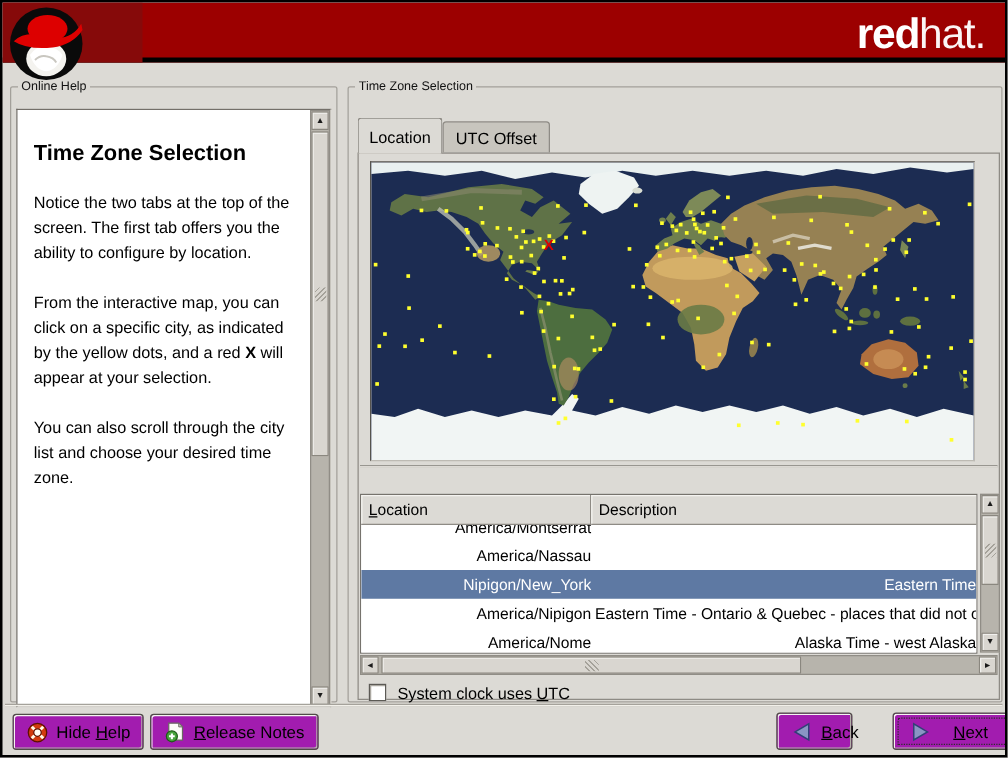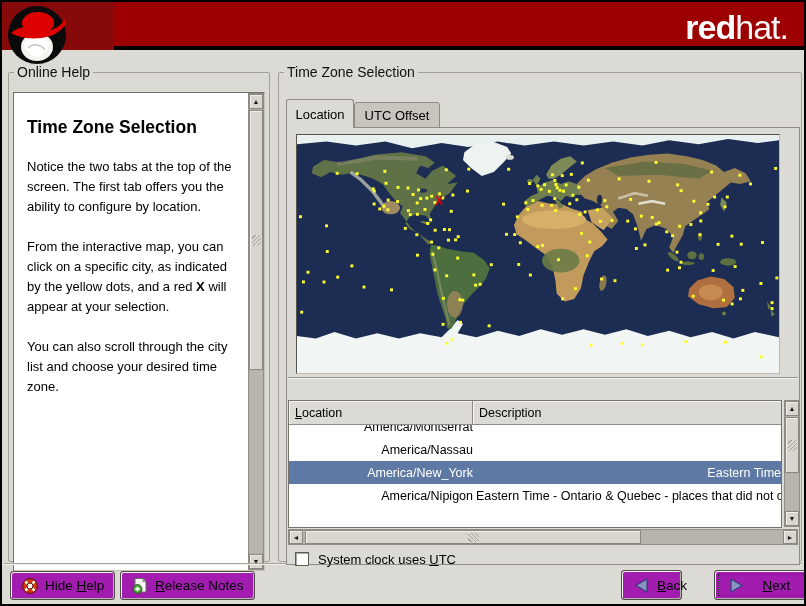--- a/index.html
+++ b/index.html
@@ -11,21 +11,21 @@
   }
   
   .banner{position:absolute;left:0;top:0;width:802px;height:48px;background:var(--banner,#9c0000);border-bottom:4px solid #000;padding-left:25px;}
   .logo-bg{position:absolute;left:0;top:0;width:112px;height:48px;background:#860a0a;}
   .shadowman{position:absolute;left:4px;top:2px;width:62px;height:62px;z-index:6;}
   .wordmark{position:absolute;right:16px;top:6px;font-size:34px;line-height:38px;color:#fff;letter-spacing:-1px;}
   .wordmark .wm-bold{font-weight:bold;}
   .wordmark .wm-light{font-weight:normal;opacity:.96;}
   
   fieldset.frame{position:absolute;border:1px solid #a3a09a;border-radius:2px;margin:0;padding:0;}
-  fieldset.frame legend{font-size:14px;color:#111;margin-left:5px;padding:0 3px;}
+  fieldset.frame legend{font-size:10px;color:#111;margin-left:5px;padding:0 3px;}
   
   .help-frame{left:6px;top:62px;width:262px;height:498px;}
   .help-box{position:absolute;left:4px;top:12px;width:252px;height:479px;background:#fff;
     border:1px solid #736f69;border-right-color:#c6c3bc;border-bottom-color:#c6c3bc;overflow:hidden;}
   .help-text{position:absolute;left:0;top:0;right:17px;bottom:0;padding:10px 6px 0 13px;overflow:hidden;}
   .help-text h1{font-size:17.5px;margin:14px 0 19px 0;letter-spacing:0;}
   .help-text p{font-size:13px;line-height:20px;margin:0 0 20px 0;}
   
   .sbv{position:absolute;width:16px;background:#b7b4ac;border:1px solid #908d86;}
   .sb-btn{position:absolute;left:0;width:14px;height:15px;background:#d9d6d0;border:1px solid #8a877f;
@@ -383,26 +383,30 @@
           <div class="tbody">
               <div class="trow">
                 <span class="cell loc">America/Montserrat</span>
                 <span class="cell desc"></span>
               </div>
               <div class="trow">
                 <span class="cell loc">America/Nassau</span>
                 <span class="cell desc"></span>
               </div>
               <div class="trow selected">
-                <span class="cell loc">America/New_York</span>
+                <span class="cell loc">Nipigon/New_York</span>
                 <span class="cell desc">Eastern Time</span>
               </div>
               <div class="trow">
                 <span class="cell loc">America/Nipigon</span>
                 <span class="cell desc">Eastern Time - Ontario &amp; Quebec - places that did not observe DST 1967-1973</span>
+              </div>
+              <div class="trow">
+                <span class="cell loc">America/Nome</span>
+                <span class="cell desc">Alaska Time - west Alaska</span>
               </div>
             </div>
         </div>
       </div>
 
       <div class="sbv tz-vsb">
         <div class="sb-btn up">▲</div>
         <div class="sb-thumbv" style="top:16px;height:56px;">
             <span class="grip"></span>
           </div>

